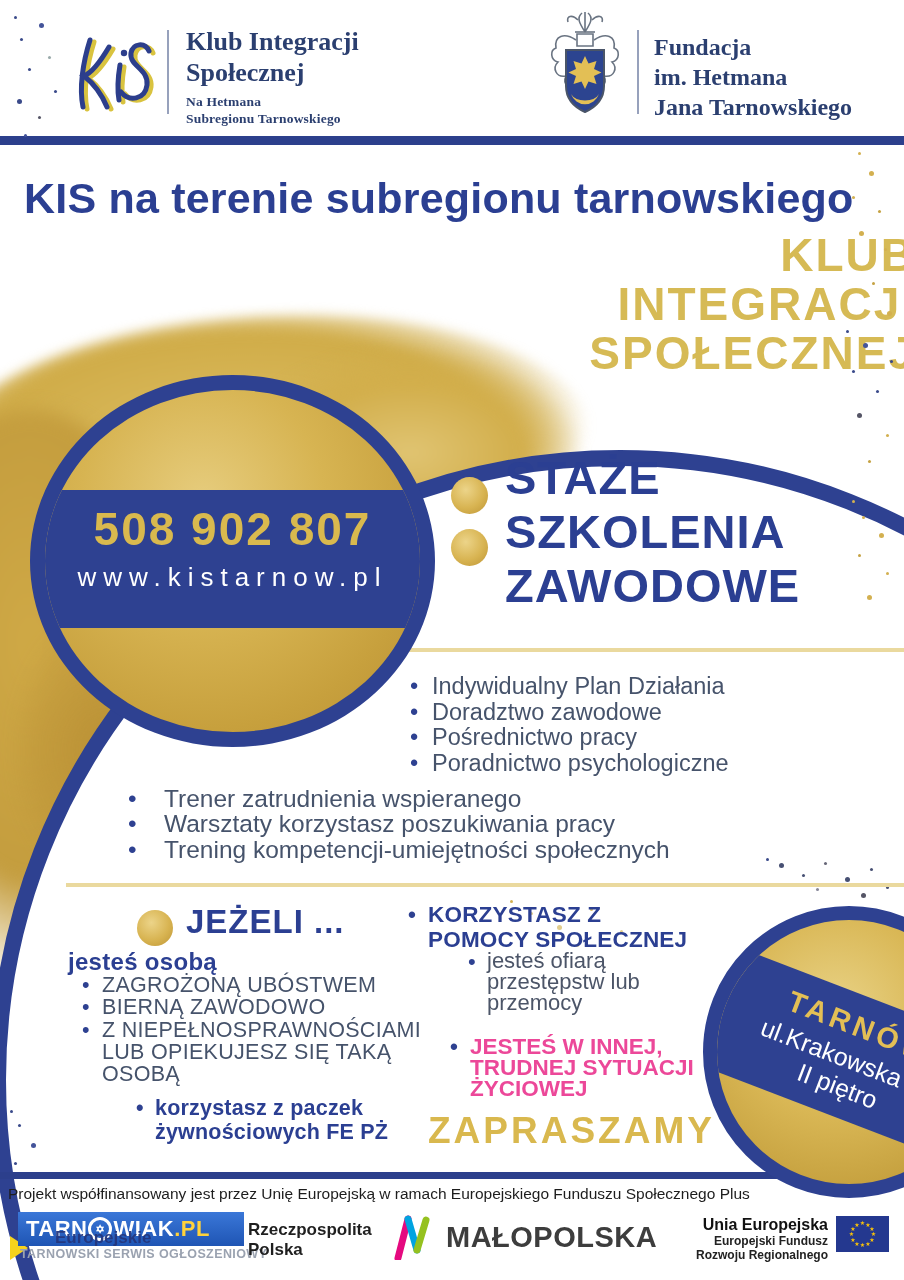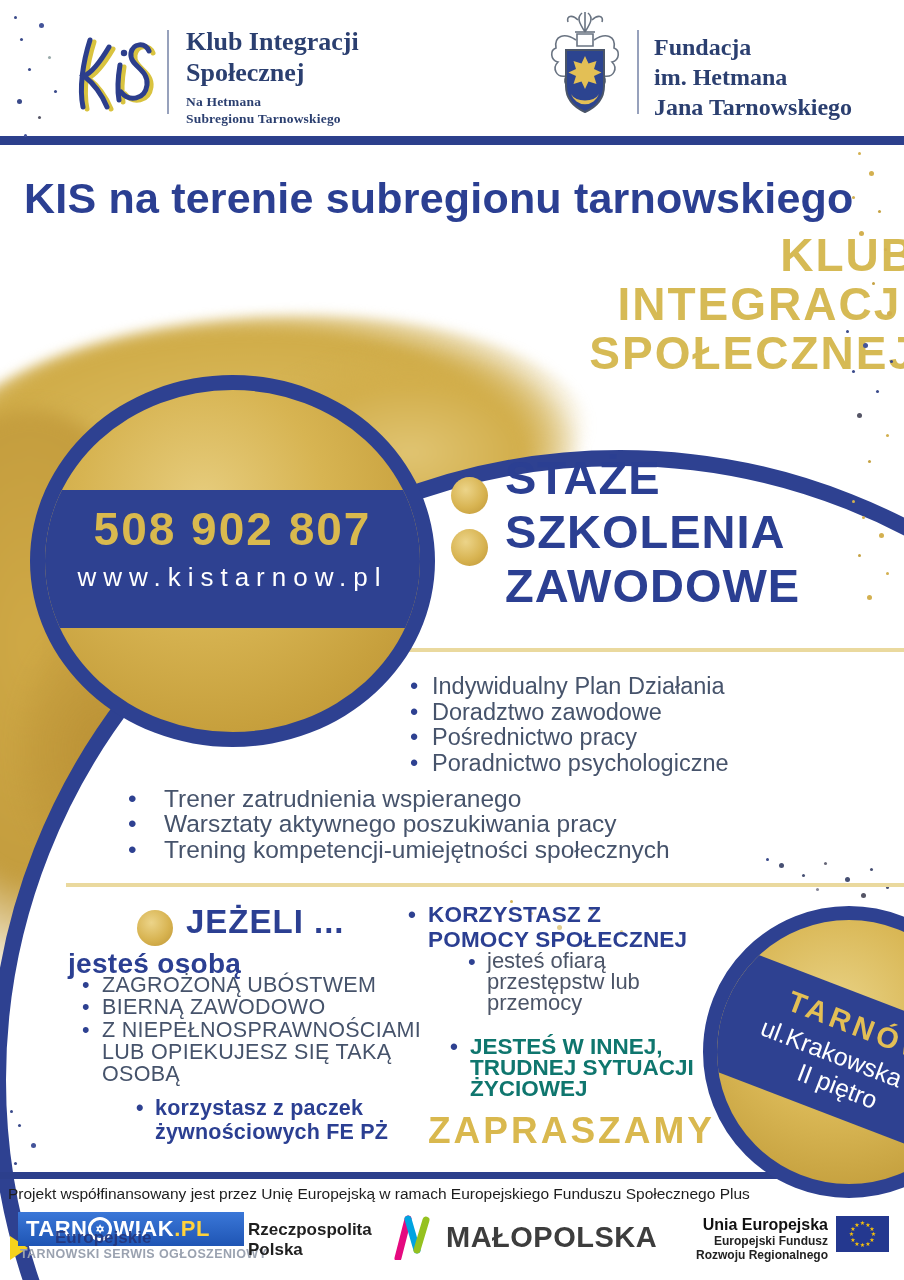--- a/index.html
+++ b/index.html
@@ -60,32 +60,32 @@
   ul.svc li:before{content:"•";position:absolute;left:0;color:#2e4191;}
   .svc1{left:410px;top:674px;width:480px;}
   .svc1 li{font-size:23.5px;line-height:25.6px;padding-left:22px;}
   .svc2{left:128px;top:786px;width:730px;}
   .svc2 li{font-size:24.5px;line-height:25.4px;padding-left:36px;}
   .svc2 li:before{left:4px;}
 
   
   .jz-dot{left:137px;top:910px;width:36px;height:36px;}
   .jz-head{left:186px;top:903px;font-size:33px;font-weight:800;color:#2b3f92;letter-spacing:1px;z-index:4;}
-  .intro{left:68px;top:948px;font-size:28px;font-weight:800;color:#2b3f92;letter-spacing:.3px;z-index:4;}
+  .intro{left:68px;top:948px;font-size:24px;font-weight:800;color:#2b3f92;letter-spacing:.3px;z-index:4;}
   .llist{left:82px;top:974px;width:372px;}
   .llist li{font-size:21.5px;line-height:22.3px;letter-spacing:.3px;color:#4c5568;padding-left:20px;}
   .bullet-item{z-index:4;position:absolute;}
   .bullet-item:before{content:"•";position:absolute;left:0;color:#2e4191;}
   .extra{left:136px;top:1096px;width:252px;font-size:21.5px;font-weight:800;color:#2b3f92;
          line-height:24px;padding-left:19px;letter-spacing:.2px;}
   .r1{left:408px;top:903px;width:264px;font-size:22.5px;font-weight:800;color:#2b3f92;
       line-height:24.5px;padding-left:20px;letter-spacing:.2px;}
   .r2{left:468px;top:951px;width:172px;font-size:22px;color:#4c5568;line-height:20.8px;padding-left:19px;}
   .r2:before{top:1px;}
-  .r3{left:450px;top:1037px;width:228px;font-size:22.5px;font-weight:800;color:#0f766e;
+  .r3{left:450px;top:1037px;width:228px;font-size:22.5px;font-weight:800;color:#ec4899;
       line-height:20.8px;padding-left:20px;}
   .invite{left:428px;top:1110px;font-size:37px;font-weight:800;color:#d9b84e;letter-spacing:3px;z-index:4;}
 
   
   .tarnow-circle{left:703px;top:906px;width:292px;height:292px;border-radius:50%;
       border:14px solid #2e4191;box-sizing:border-box;overflow:hidden;z-index:5;
       background:radial-gradient(circle at 45% 35%,#e9d387 0%,#d9b755 45%,#c5a03e 80%,#b6913a 100%);}
   .tarnow-band{position:absolute;left:-50px;right:-50px;top:74px;height:124px;background:#2e4191;
       transform:rotate(21deg);display:flex;flex-direction:column;align-items:center;justify-content:center;}
   .t-city{font-size:29px;font-weight:800;color:#e3bf55;letter-spacing:4px;}
@@ -225,21 +225,21 @@
 
   <ul class="abs svc svc1">
     <li>Indywidualny Plan Działania</li>
     <li>Doradztwo zawodowe</li>
     <li>Pośrednictwo pracy</li>
     <li>Poradnictwo psychologiczne</li>
   </ul>
 
   <ul class="abs svc svc2">
     <li>Trener zatrudnienia wspieranego</li>
-    <li>Warsztaty aktywnego poszukiwania pracy</li>
+    <li>Warsztaty korzystasz poszukiwania pracy</li>
     <li>Trening kompetencji-umiejętności społecznych</li>
   </ul>
 
   <div class="abs gold-dot jz-dot"></div>
   <div class="abs jz-head">JEŻELI ...</div>
 
   <div class="abs intro">jesteś osobą</div>
   <ul class="abs svc llist">
     <li>ZAGROŻONĄ UBÓSTWEM</li>
     <li>BIERNĄ ZAWODOWO</li>

